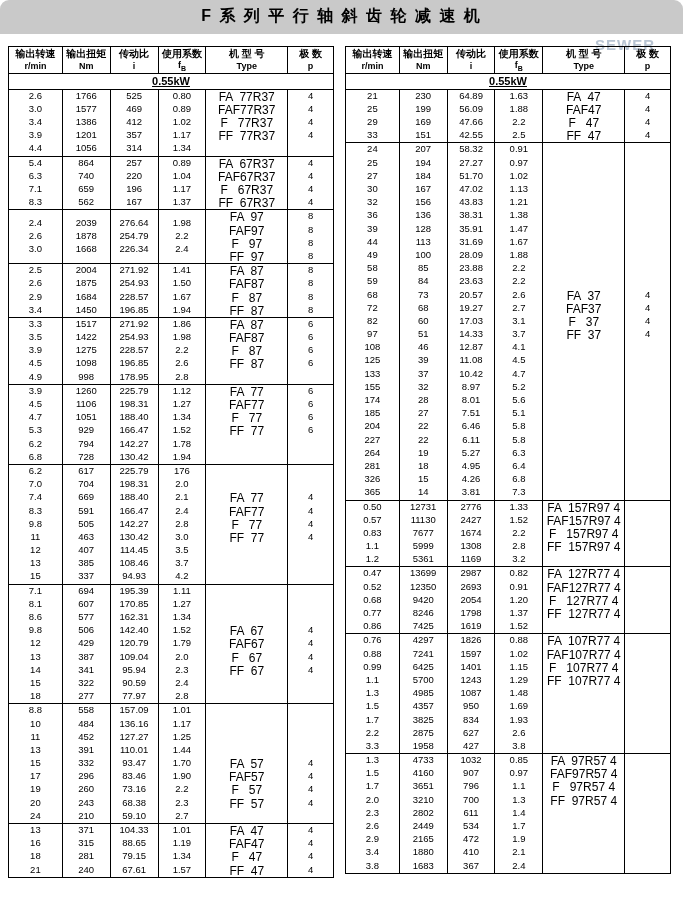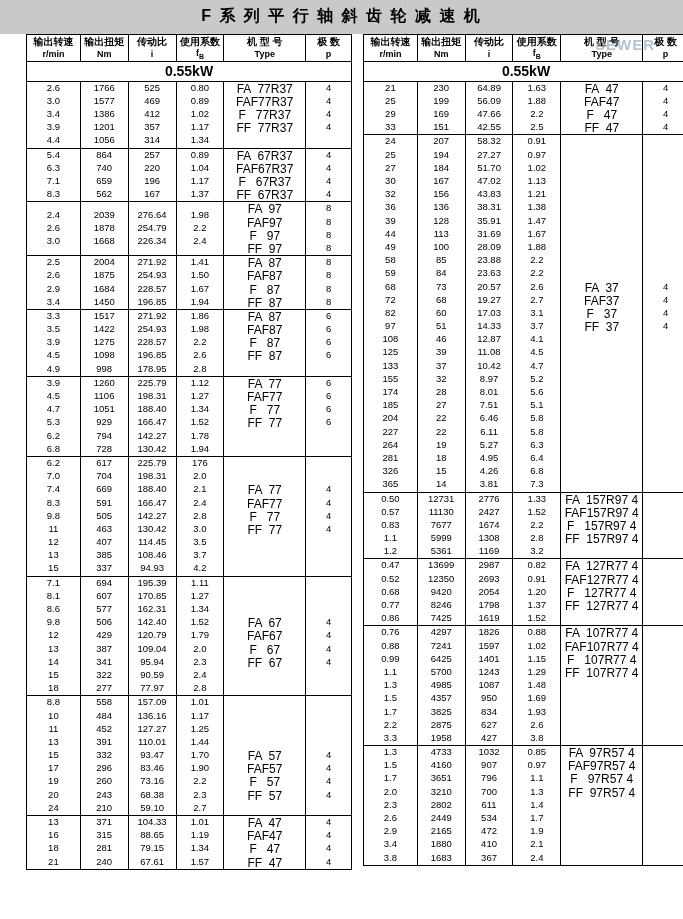--- a/index.html
+++ b/index.html
@@ -3,38 +3,38 @@
 <meta charset="utf-8">
 <style>
   html,body{margin:0;padding:0;}
   body{
     width:683px;height:919px;
     background:#ffffff;
     font-family:"Liberation Sans", sans-serif;
     color:#000;
     -webkit-font-smoothing:antialiased;
   }
-  .page{position:relative;width:683px;height:919px;overflow:hidden;}
+  .page{position:relative;width:683px;height:919px;overflow:hidden;border-radius:9px;}
 
   
   .titlebar{
     position:absolute;left:0;top:0;width:683px;height:34px;
     background:#c9c9c9;
   }
   .title{
     position:absolute;left:0;top:6px;width:683px;text-align:center;
     font-size:16px;font-weight:bold;letter-spacing:2px;
   }
   .watermark{
     position:absolute;right:28px;top:36px;
     font-size:15px;color:#b8c4d2;letter-spacing:1px;font-weight:bold;
   }
 
   
-  .col{position:absolute;top:34px;width:344px;margin-left:18px;}
+  .col{position:absolute;top:46px;width:344px;}
   .col.left{left:8px;}
   .col.right{left:345px;}
 
   table.t{
     border-collapse:collapse;width:326px;
     font-size:9.5px;
   }
   table.t td,table.t th{
     border:1px solid #000;
     padding:0;
@@ -42,22 +42,23 @@
     vertical-align:middle;
     line-height:1.32;
   }
   .hdr td{
     font-weight:bold;font-size:10px;padding:3px 0 1px 0;
   }
   .hdr2 td{
     font-weight:bold;font-size:9px;padding:0 0 3px 0;
   }
   .kw td{
-    text-align:left;font-weight:bold;font-size:14px;
+    text-align:left;font-weight:bold;font-size:11px;
     padding:3px 0 3px 6px;
+    text-decoration:underline;
   }
   
   col.c1{width:54px;}
   col.c2{width:48px;}
   col.c3{width:48px;}
   col.c4{width:48px;}
   col.c5{width:82px;}
   col.c6{width:46px;}
 
   .nums{padding:1px 0 1px 0;}

